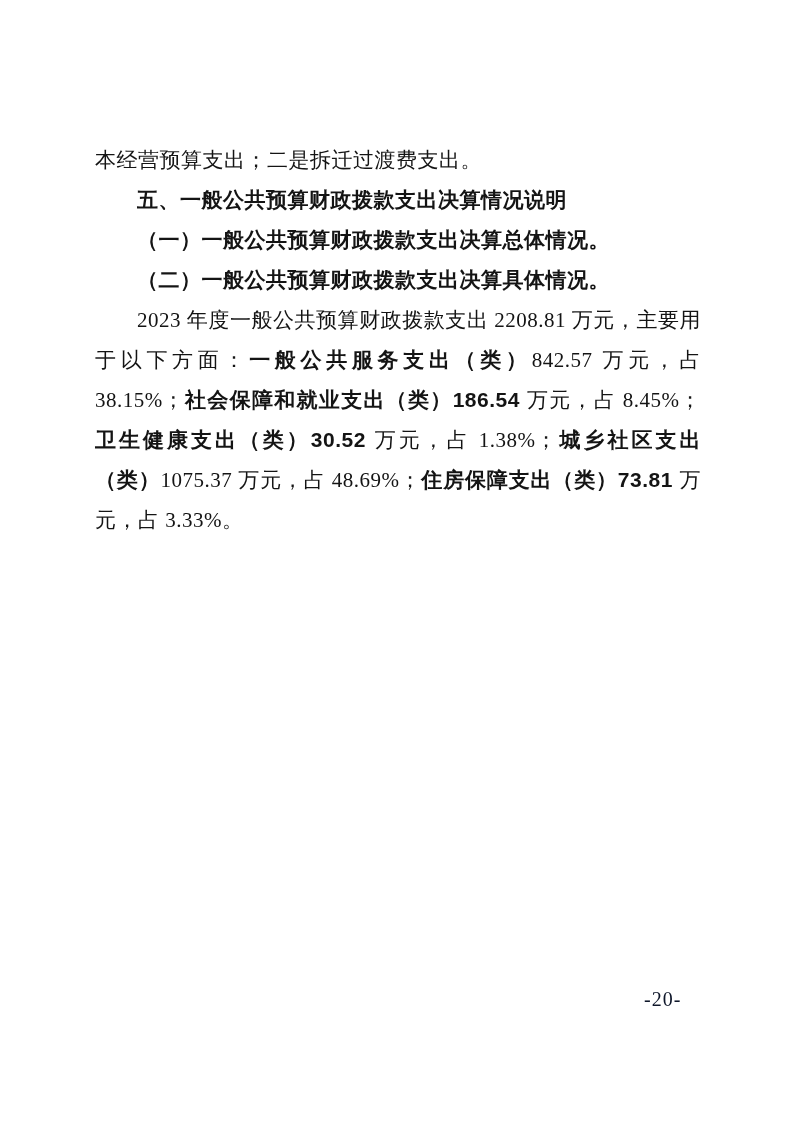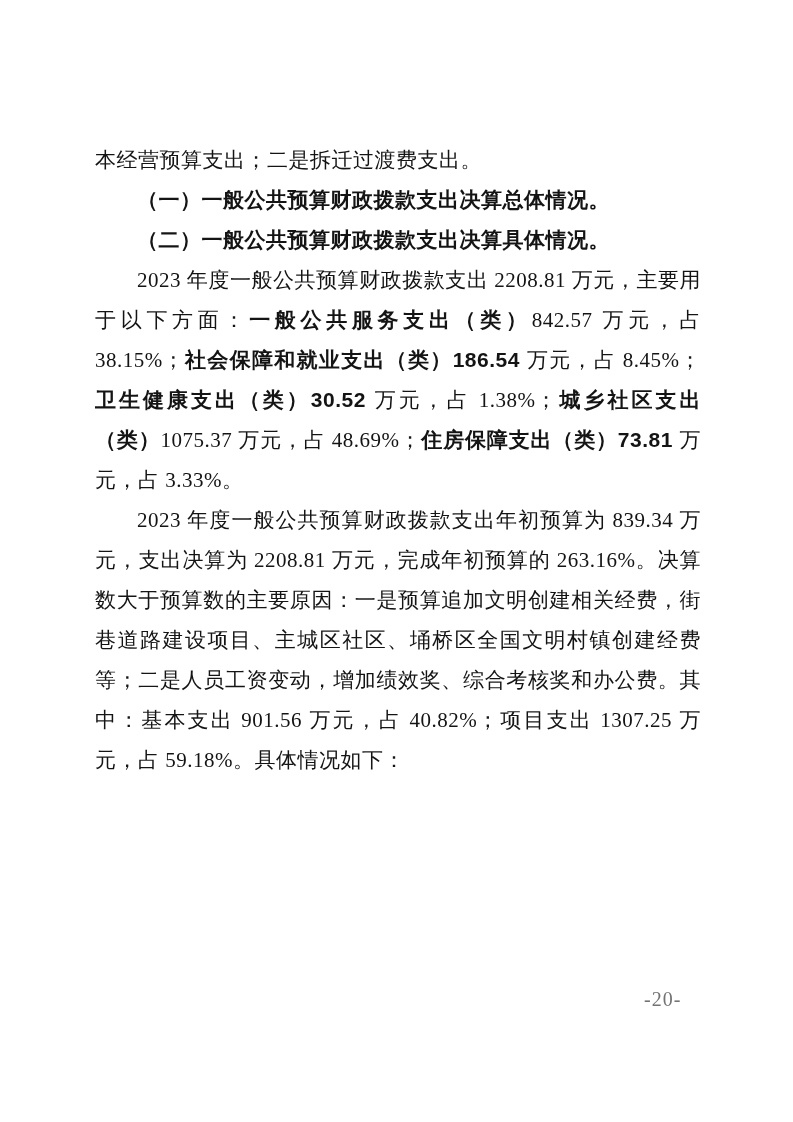--- a/index.html
+++ b/index.html
@@ -37,28 +37,28 @@
     font-weight: 700;
   }
   .page-number {
     position: absolute;
     top: 985px;
     left: 644px;
     font-size: 20px;
     line-height: 28px;
     letter-spacing: 1px;
     font-family: "Liberation Serif", "DejaVu Serif", serif;
-    color: #737373;
+    color: #0f172a;
   }
 </style>
 </head>
 <body>
 
 <div class="page">
   <div class="content">
       <p class="block"><span>本经营预算支出；二是拆迁过渡费支出。</span></p>
+      <p class="block indent"><span class="seg-bold">五、一般公共预算财政拨款支出决算情况说明</span></p>
       <p class="block indent"><span class="seg-bold">（一）一般公共预算财政拨款支出决算总体情况。</span></p>
       <p class="block indent"><span class="seg-bold">（二）一般公共预算财政拨款支出决算具体情况。</span></p>
       <p class="block indent"><span>2023 年度一般公共预算财政拨款支出 2208.81 万元，主要用于以下方面：</span><span class="seg-bold">一般公共服务支出（类）</span><span>842.57 万元，占 38.15%；</span><span class="seg-bold">社会保障和就业支出（类）186.54 </span><span>万元，占 8.45%；</span><span class="seg-bold">卫生健康支出（类）30.52 </span><span>万元，占 1.38%；</span><span class="seg-bold">城乡社区支出（类）</span><span>1075.37 万元，占 48.69%；</span><span class="seg-bold">住房保障支出（类）73.81 </span><span>万元，占 3.33%。</span></p>
-      <p class="block indent"><span>2023 年度一般公共预算财政拨款支出年初预算为 839.34 万元，支出决算为 2208.81 万元，完成年初预算的 263.16%。决算数大于预算数的主要原因：一是预算追加文明创建相关经费，街巷道路建设项目、主城区社区、埇桥区全国文明村镇创建经费等；二是人员工资变动，增加绩效奖、综合考核奖和办公费。其中：基本支出 901.56 万元，占 40.82%；项目支出 1307.25 万元，占 59.18%。具体情况如下：</span></p>
     </div>
   <div class="page-number">-20-</div>
 </div>
 
 </body></html>

